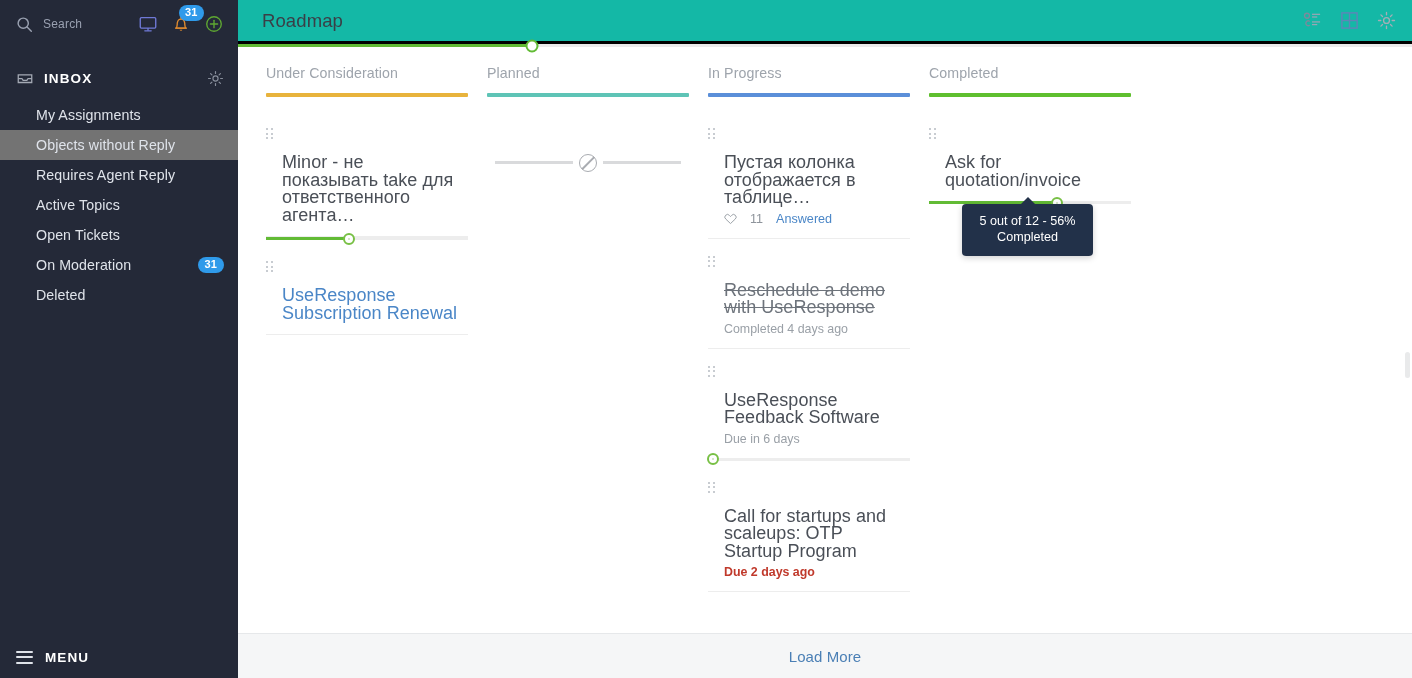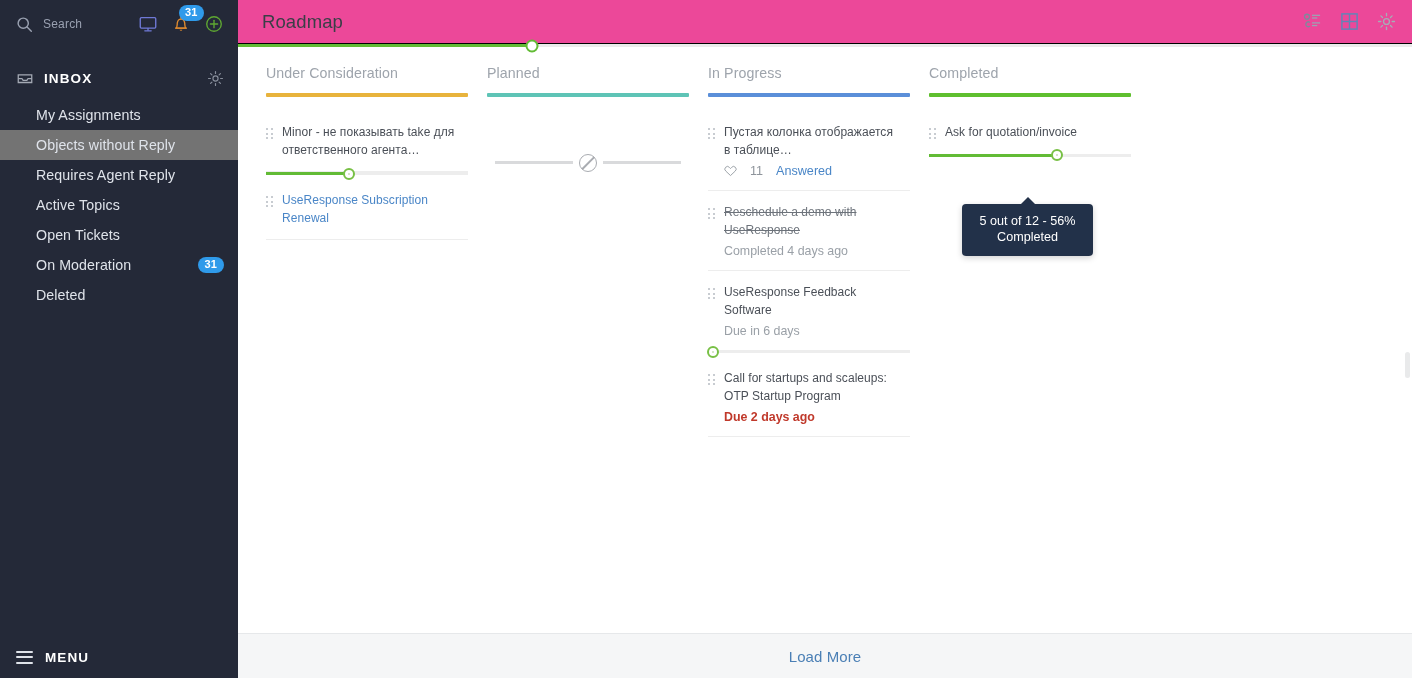--- a/index.html
+++ b/index.html
@@ -89,24 +89,24 @@
   .hamburger span {
     display:block; height: 2px; background: #dfe3ea; margin-bottom: 3.5px; border-radius:1px;
   }
   .hamburger span:last-child { margin-bottom: 0; }
   .menu-lbl { font-size: 13.5px; font-weight: 700; color: #ffffff; letter-spacing: 1.1px; }
 
   
   .main { flex: 1 1 auto; position: relative; background: #ffffff; height: 678px; }
 
   .topbar {
-    height: 45px; background: #ec4899;
+    height: 45px; background: #14b8a6;
     display: flex; align-items: center;
     padding: 0 16px 0 24px;
-    border-bottom: 2px solid #000000;
+    border-bottom: 4px solid #000000;
     position: relative;
   }
   .page-title {
     font-size: 18.5px; color: #3a3f47; letter-spacing: .1px;
     flex: 1 1 auto;
   }
   .top-icons { display: flex; align-items: center; gap: 18px; }
   .top-ico { width: 19px; height: 19px; display: block; }
 
   
@@ -149,22 +149,23 @@
   .card-row { display: flex; gap: 9px; align-items: flex-start; }
   .grip {
     margin-top: 4px;
     width: 7px; height: 11px; flex: 0 0 7px;
     display: grid; grid-template-columns: 2px 2px; grid-template-rows: 2px 2px 2px;
     gap: 2.5px 3px;
   }
   .grip i { display:block; width: 2px; height: 2px; background: #b6bbc2; border-radius: 50%; }
   .card-body { flex: 1 1 auto; min-width: 0; }
   .card-title {
-    font-size: 12px; line-height: 17.5px; color: #4a4f57;
+    font-size: 18px; line-height: 17.5px; color: #4a4f57;
     letter-spacing: .05px;
+    margin-top: 30px;
   }
   .card-title.link { color: #4a86c7; }
   .card-title.done { text-decoration: line-through; color: #6d737b; }
   .card-meta {
     margin-top: 5px; font-size: 12.4px; color: #9aa0a7;
     display: flex; align-items: center; gap: 13px;
   }
   .card-meta.overdue { color: #c0392b; font-weight: 700; }
   .heart { width: 13px; height: 12px; display: block; }
   .meta-count { color: #8e949b; font-size: 12.6px; }

